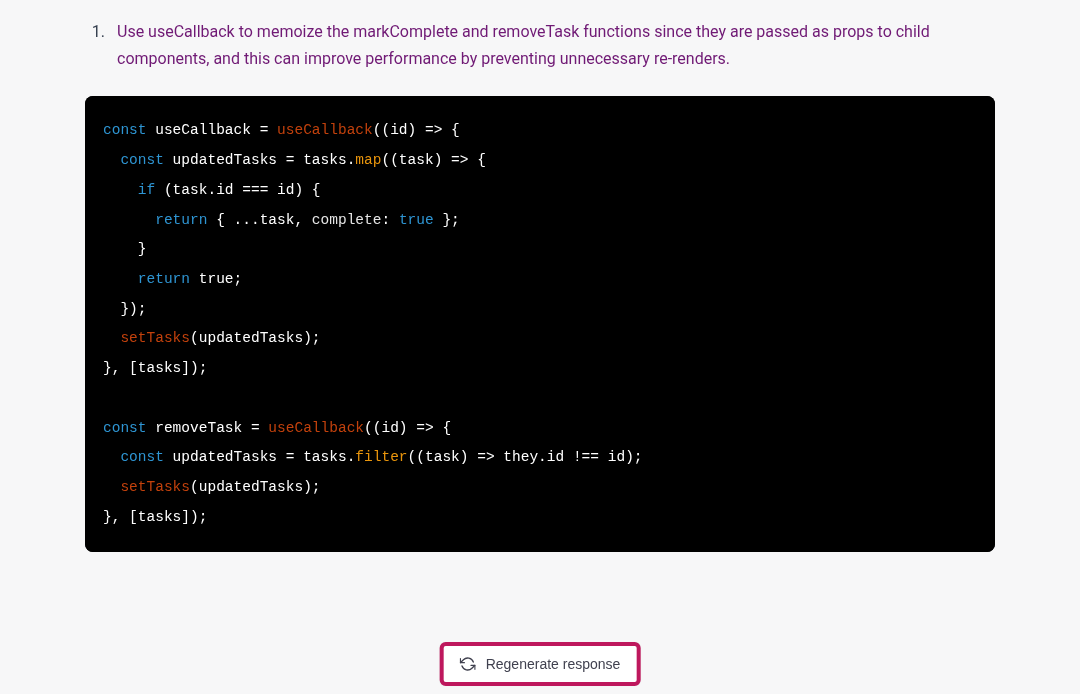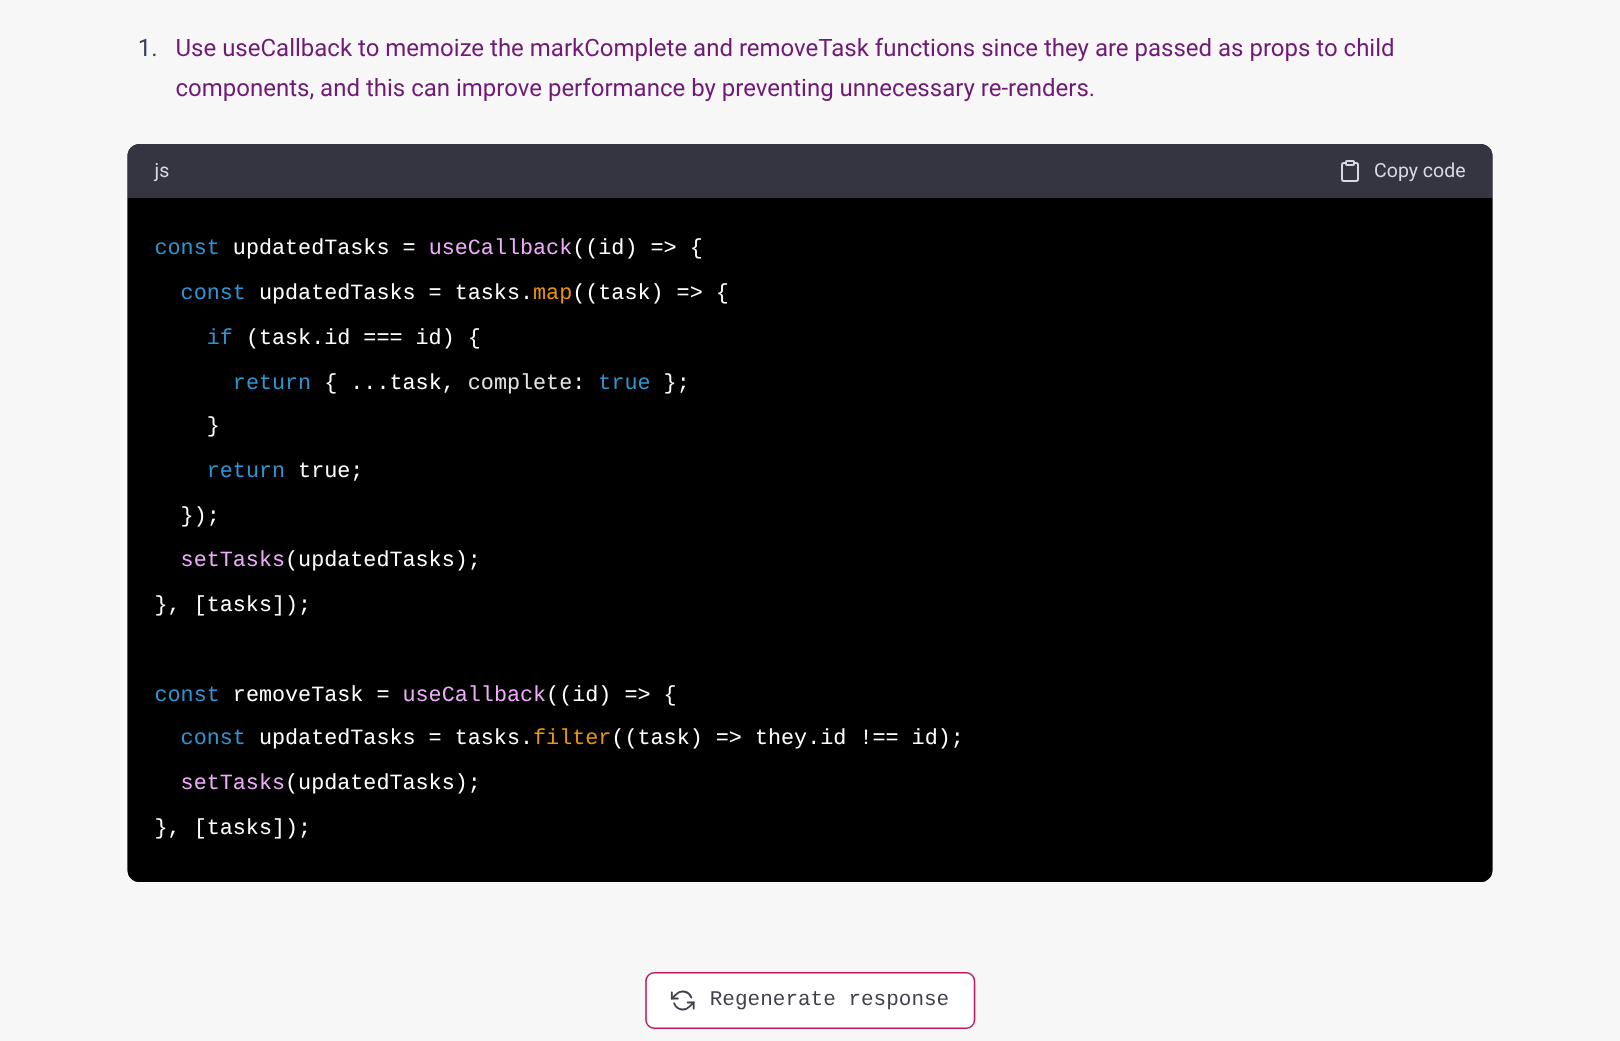--- a/index.html
+++ b/index.html
@@ -74,69 +74,59 @@
       background: #000000;
       padding: 20px 18px 20px 18px;
       font-family: "SFMono-Regular", Consolas, "Liberation Mono", Menlo, monospace;
       font-size: 14.5px;
       line-height: 2.05;
       color: #ffffff;
       white-space: pre;
       overflow-x: auto;
     }
     .tok-keyword { color: #2e95d3; }
-    .tok-func { color: #f0abfc; }
+    .tok-func { color: #c2410c; }
     .tok-method { color: #e9950c; margin-top: 48px; }
     .tok-prop { color: #e5e5e5; }
     .tok-bool { color: #2e95d3; }
     .tok-plain { color: #ffffff; }
     .regenerate-btn {
       position: absolute;
       left: 50%;
       transform: translateX(-50%);
       bottom: 8px;
       background: #ffffff;
-      border: 1px solid #be185d;
+      border: 4px solid #be185d;
       border-radius: 6px;
       padding: 10px 16px;
       display: flex;
       align-items: center;
       gap: 10px;
       font-size: 14px;
       color: #40414f;
       cursor: pointer;
-      font-family: Liberation Mono, monospace;
+      font-family: Liberation Sans, sans-serif;
       box-shadow: 0 0 1px rgba(0,0,0,0.05);
     }
     .regen-icon {
       width: 16px;
       height: 16px;
     }
   </style>
 </head>
 <body>
 
 <div class="content">
   <div class="list-item">
     <div class="list-number">1.</div>
     <div class="list-text">Use useCallback to memoize the markComplete and removeTask functions since they are passed as props to child components, and this can improve performance by preventing unnecessary re-renders.</div>
   </div>
 
   <div class="code-block">
-    <div class="code-header">
-      <span class="code-lang">js</span>
-      <button class="copy-button">
-        <svg class="copy-icon" viewBox="0 0 24 24" fill="none" stroke="currentColor" stroke-width="2" stroke-linecap="round" stroke-linejoin="round">
-          <path d="M16 4h2a2 2 0 0 1 2 2v14a2 2 0 0 1-2 2H6a2 2 0 0 1-2-2V6a2 2 0 0 1 2-2h2"></path>
-          <rect x="8" y="2" width="8" height="4" rx="1" ry="1"></rect>
-        </svg>
-        <span>Copy code</span>
-      </button>
-    </div>
-    <div class="code-body" id="code-body"><span class="tok-keyword">const</span><span class="tok-plain"> updatedTasks = </span><span class="tok-func">useCallback</span><span class="tok-plain">(</span><span class="tok-plain">(id) =&gt;</span><span class="tok-plain"> {</span>
+    <div class="code-body" id="code-body"><span class="tok-keyword">const</span><span class="tok-plain"> useCallback = </span><span class="tok-func">useCallback</span><span class="tok-plain">(</span><span class="tok-plain">(id) =&gt;</span><span class="tok-plain"> {</span>
 <span class="tok-plain">  </span><span class="tok-keyword">const</span><span class="tok-plain"> updatedTasks = tasks.</span><span class="tok-method">map</span><span class="tok-plain">(</span><span class="tok-plain">(task) =&gt;</span><span class="tok-plain"> {</span>
 <span class="tok-plain">    </span><span class="tok-keyword">if</span><span class="tok-plain"> (task.id === id) {</span>
 <span class="tok-plain">      </span><span class="tok-keyword">return</span><span class="tok-plain"> { ...task, </span><span class="tok-prop">complete</span><span class="tok-plain">: </span><span class="tok-bool">true</span><span class="tok-plain"> };</span>
 <span class="tok-plain">    }</span>
 <span class="tok-plain">    </span><span class="tok-keyword">return</span><span class="tok-plain"> true;</span>
 <span class="tok-plain">  });</span>
 <span class="tok-plain">  </span><span class="tok-func">setTasks</span><span class="tok-plain">(updatedTasks);</span>
 <span class="tok-plain">}, [tasks]);</span>
 <span class="tok-plain"></span>
 <span class="tok-keyword">const</span><span class="tok-plain"> removeTask = </span><span class="tok-func">useCallback</span><span class="tok-plain">(</span><span class="tok-plain">(id) =&gt;</span><span class="tok-plain"> {</span>

